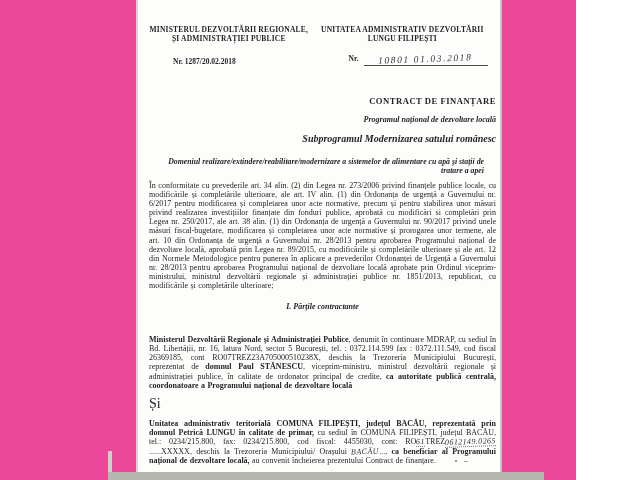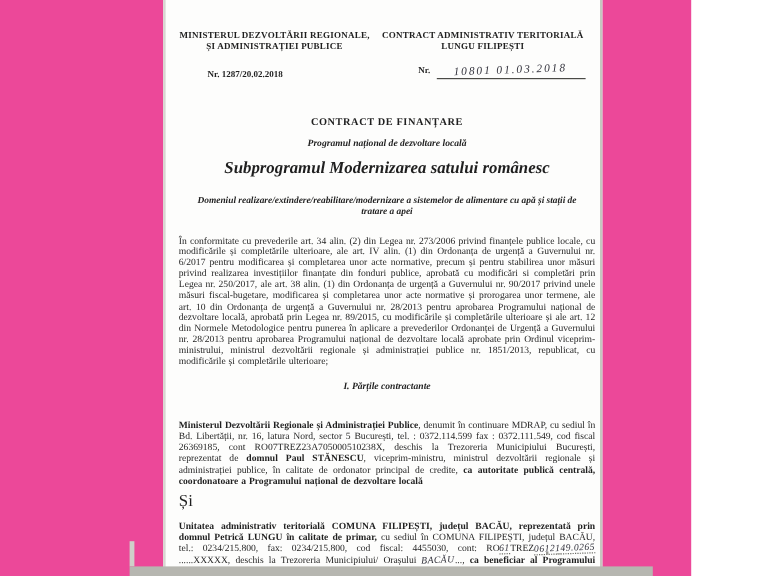--- a/index.html
+++ b/index.html
@@ -12,29 +12,29 @@
   .hcol{text-align:center;font-weight:bold;font-size:7.5px;line-height:9px;letter-spacing:0.2px;}
   .hcol.left{width:46%;}
   .hcol.right{width:54%;}
   .nr-row{display:flex;margin-top:11px;font-size:7.5px;font-weight:bold;align-items:flex-end;}
   .nr-left{width:46%;padding-left:24px;box-sizing:border-box;}
   .nr-right{width:54%;padding-left:40px;box-sizing:border-box;display:flex;}
   .nr-line{display:inline-block;width:124px;border-bottom:1px solid #4a4a46;
            text-align:center;margin-left:5px;padding-bottom:1px;}
   .handwriting{font-style:italic;font-weight:normal;color:#33333d;}
   .nr-hand{display:inline-block;font-size:9.5px;letter-spacing:1.6px;transform:rotate(-2deg);}
-  .title-block{text-align:center;}
+  .title-block{text-align:right;}
   .t-contract{font-size:8.6px;font-weight:bold;letter-spacing:0.5px;margin-top:30px;}
   .t-pentru{font-size:7.6px;font-weight:bold;margin-top:10px;}
   .t-program{font-size:8px;font-weight:bold;font-style:italic;margin-top:9px;}
-  .t-sub{font-size:14px;font-weight:bold;font-style:italic;margin-top:9px;}
+  .t-sub{font-size:10px;font-weight:bold;font-style:italic;margin-top:9px;}
   .t-domain{font-size:7.8px;font-weight:bold;font-style:italic;margin-top:13px;
             line-height:9px;padding:0 12px;}
   .body{font-size:8px;line-height:9.1px;text-align:justify;margin:0;word-spacing:0.4px;}
-  .intro{margin-top:16px;}
+  .intro{margin-top:6px;}
   .sec-head{font-size:8px;font-weight:bold;font-style:italic;margin-top:12px;text-align:center;}
   .party1{margin-top:24px;}
   .conj{font-size:14px;margin-top:6px;}
   .party2{margin-top:7px;}
   .b{font-weight:bold;}
   .hand{display:inline-block;font-style:italic;color:#2f2f39;letter-spacing:0.4px;
         transform:rotate(-2deg);}
   .hand-acct{border-bottom:1px dotted #6a6a64;}
   .bottom-band{position:absolute;left:108px;top:472px;width:436px;height:8px;background:#b6b6b0;}
   .corner-bar{position:absolute;left:108px;top:451px;width:4px;height:21px;background:#cfcfc9;}
@@ -47,21 +47,21 @@
 
 <div class="canvas">
   <div class="page">
 
     <div class="header">
       <div class="hcol left">
         <div>MINISTERUL DEZVOLTĂRII REGIONALE,</div>
         <div>ȘI ADMINISTRAȚIEI PUBLICE</div>
       </div>
       <div class="hcol right">
-        <div>CONTRACT ADMINISTRATIV TERITORIALĂ</div>
+        <div>UNITATEA ADMINISTRATIV DEZVOLTĂRII</div>
         <div>LUNGU FILIPEȘTI</div>
       </div>
     </div>
 
     <div class="nr-row">
       <div class="nr-left">Nr. 1287/20.02.2018</div>
       <div class="nr-right">
         <span>Nr.</span>
         <span class="nr-line"><span class="handwriting nr-hand">10801  01.03.2018</span></span>
       </div>

